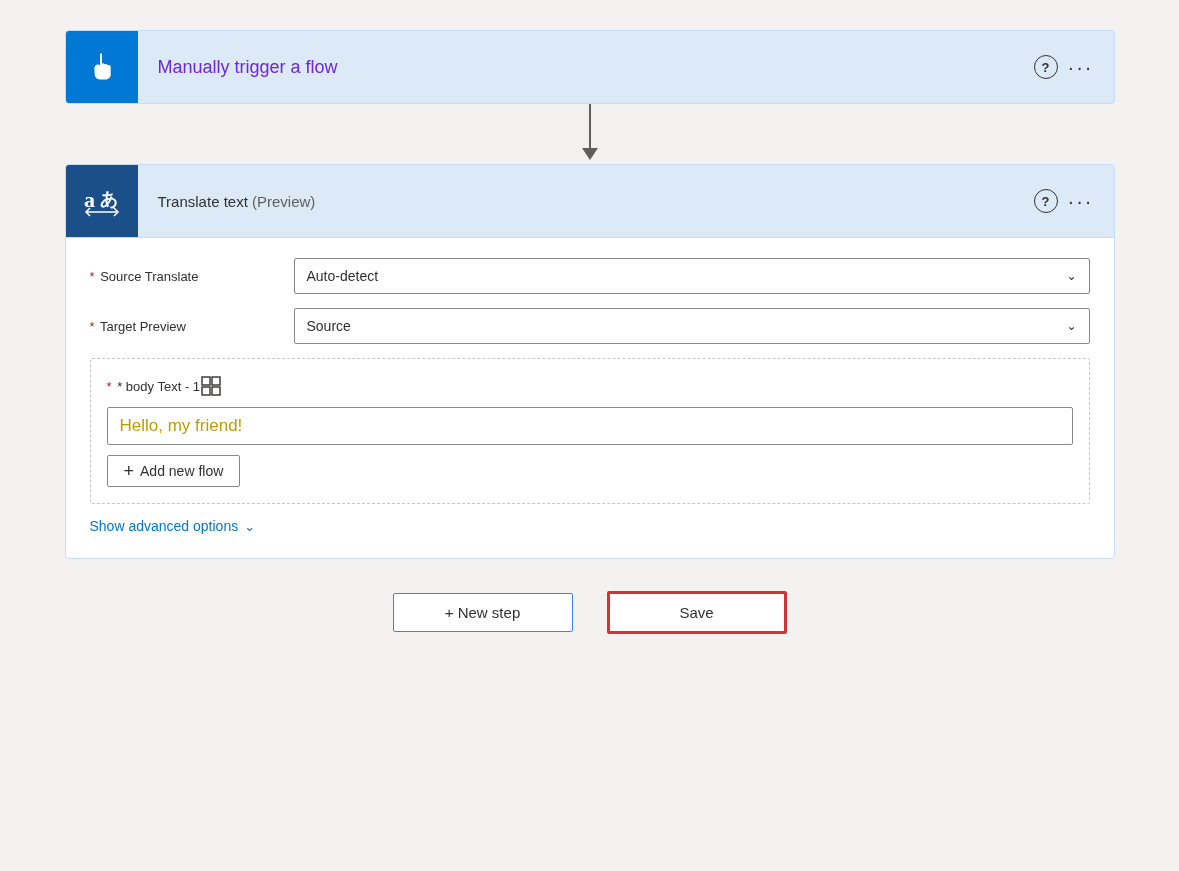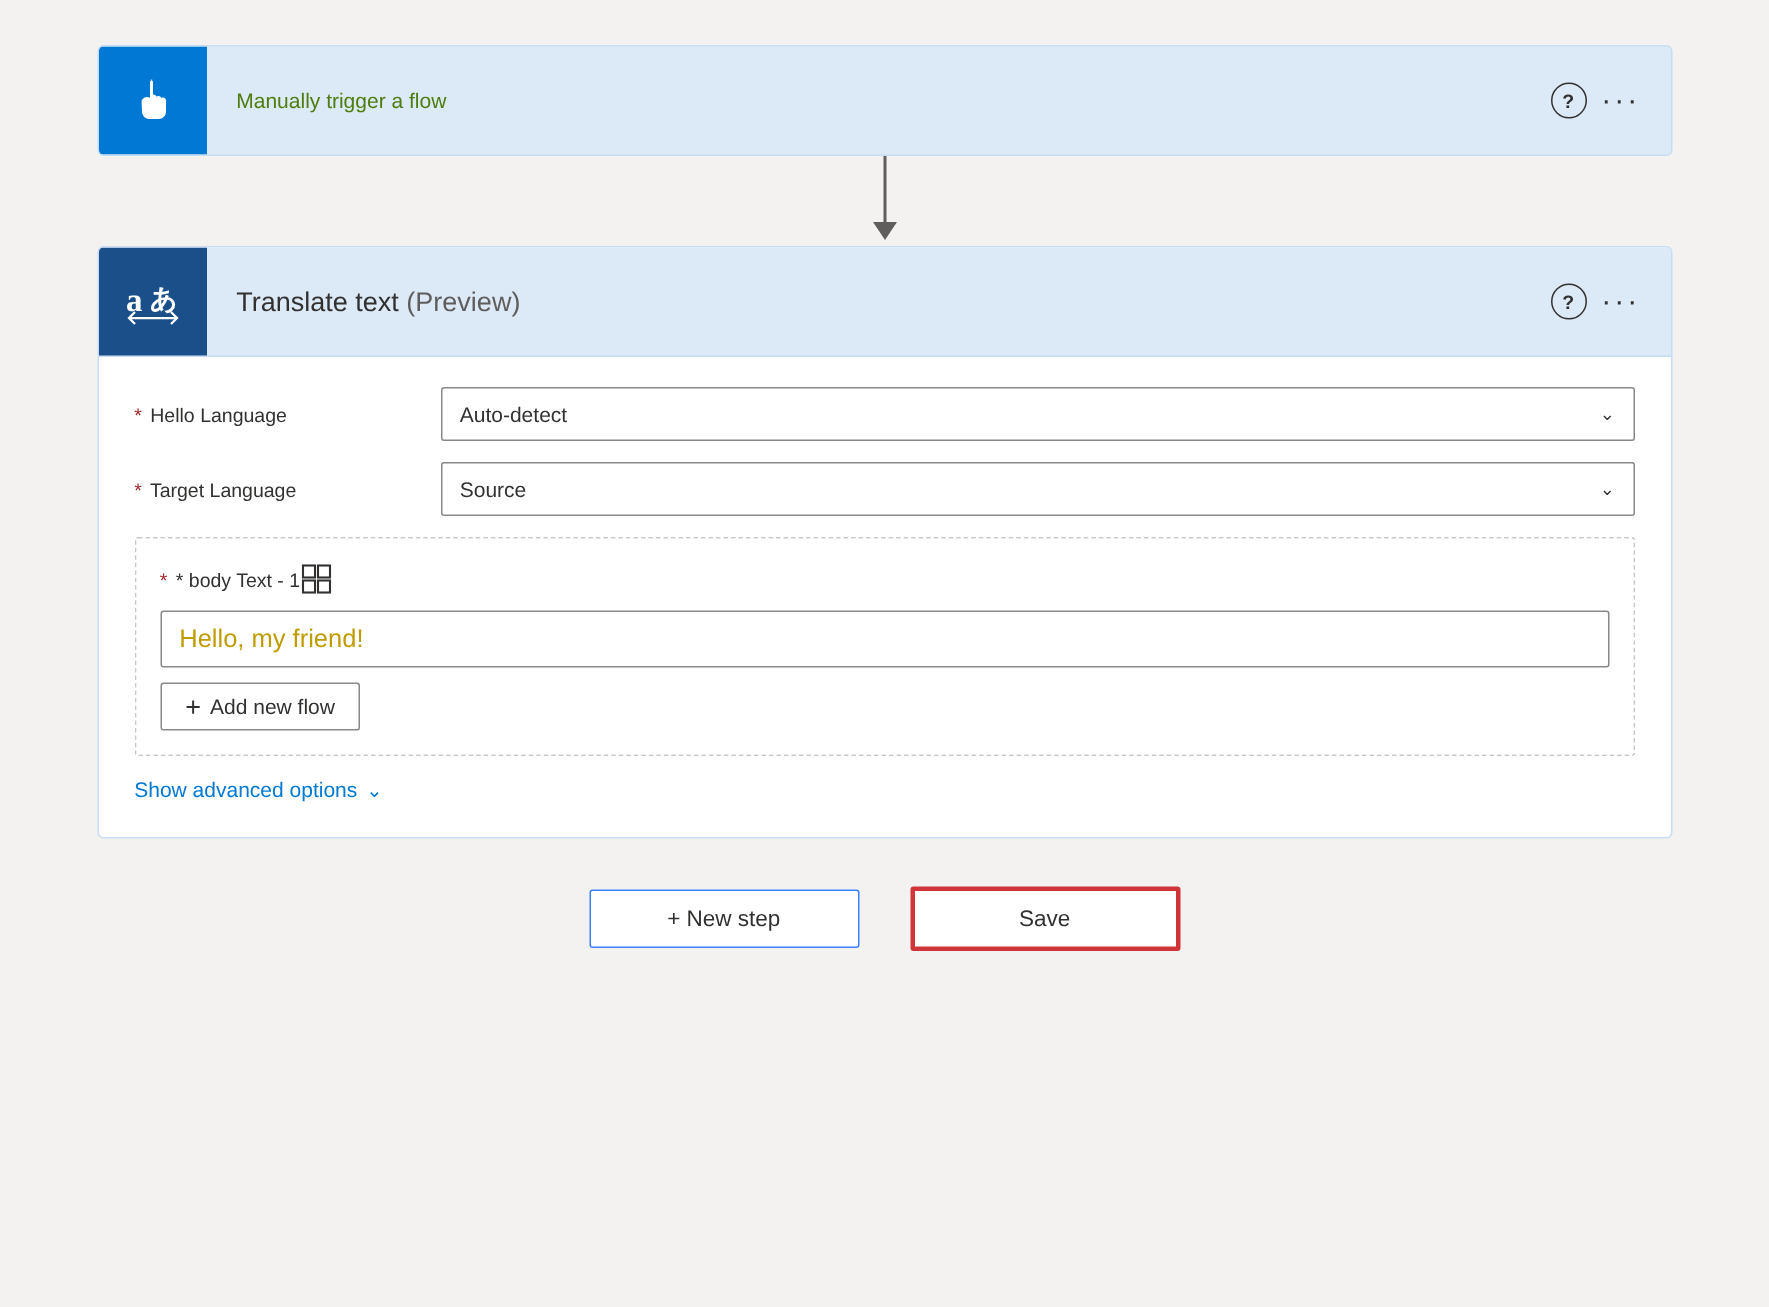--- a/index.html
+++ b/index.html
@@ -43,23 +43,23 @@
       flex-shrink: 0;
     }
     .trigger-icon-box svg {
       width: 36px;
       height: 36px;
       fill: white;
     }
     .trigger-title {
       flex: 1;
       padding: 0 20px;
-      font-size: 14px;
+      font-size: 18px;
       font-weight: 400;
-      color: #4d7c0f;
+      color: #6d28d9;
     }
     .trigger-actions {
       display: flex;
       align-items: center;
       gap: 10px;
       padding-right: 20px;
     }
 
     
     .arrow-connector {
@@ -112,21 +112,21 @@
       font-size: 22px;
       font-weight: bold;
       line-height: 1;
       display: flex;
       flex-direction: column;
       align-items: center;
     }
     .action-title {
       flex: 1;
       padding: 0 20px;
-      font-size: 18px;
+      font-size: 15px;
       font-weight: 400;
       color: #323130;
     }
     .action-title span.preview {
       color: #605e5c;
       font-weight: 400;
     }
 
     
     .action-body {
@@ -339,32 +339,32 @@
         <div class="help-icon">?</div>
         <button class="dots-btn">···</button>
       </div>
     </div>
 
     <div class="action-body">
 
       <div class="form-row">
         <div class="form-label">
           <span class="required">*</span>
-          <span> Hello Language</span>
+          <span> Source Translate</span>
         </div>
         <div class="form-control">
           <span>Auto-detect</span>
           <span class="chevron">⌄</span>
         </div>
       </div>
 
       <div class="form-row">
         <div class="form-label">
           <span class="required">*</span>
-          <span> Target Language</span>
+          <span> Target Preview</span>
         </div>
         <div class="form-control">
           <span>Source</span>
           <span class="chevron">⌄</span>
         </div>
       </div>
 
       <div class="array-container">
         <div class="array-label-row">
           <div class="array-label">

